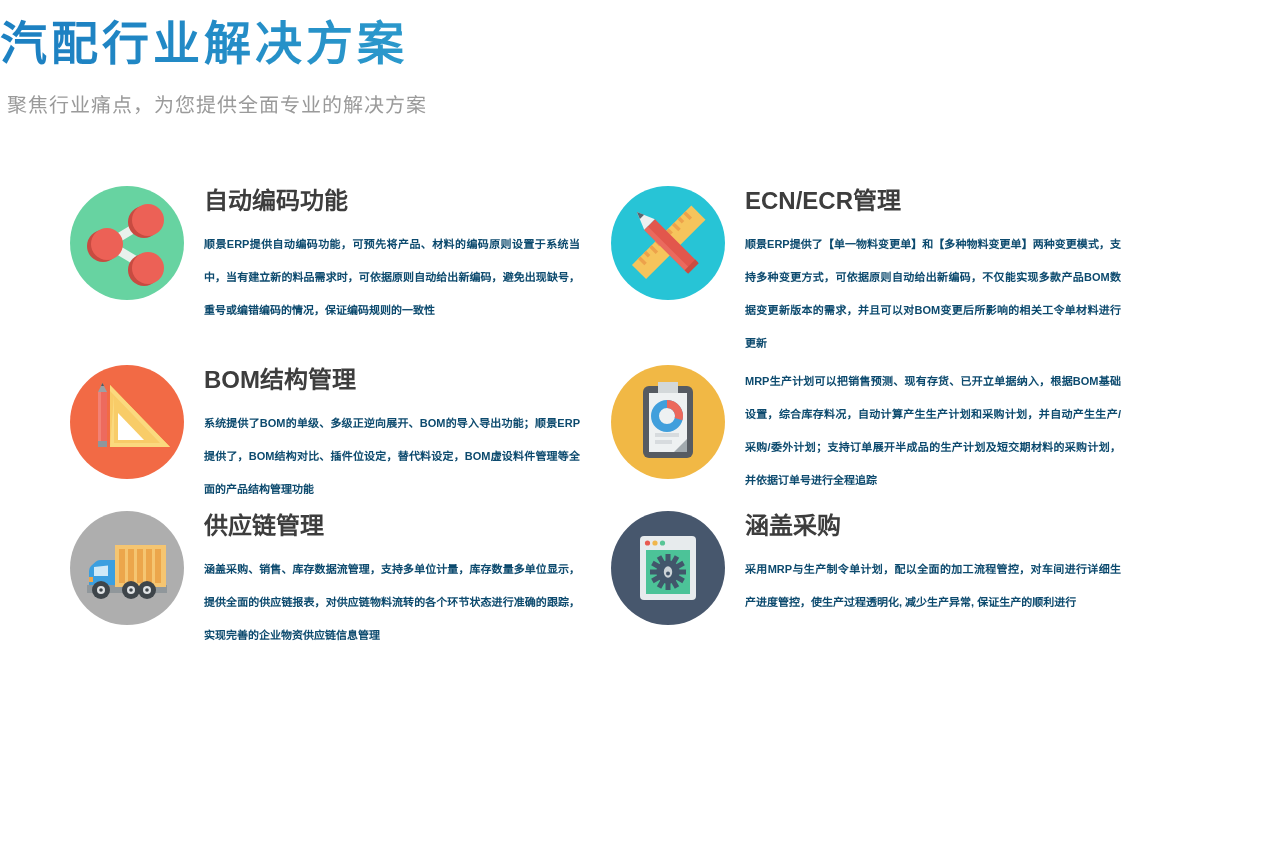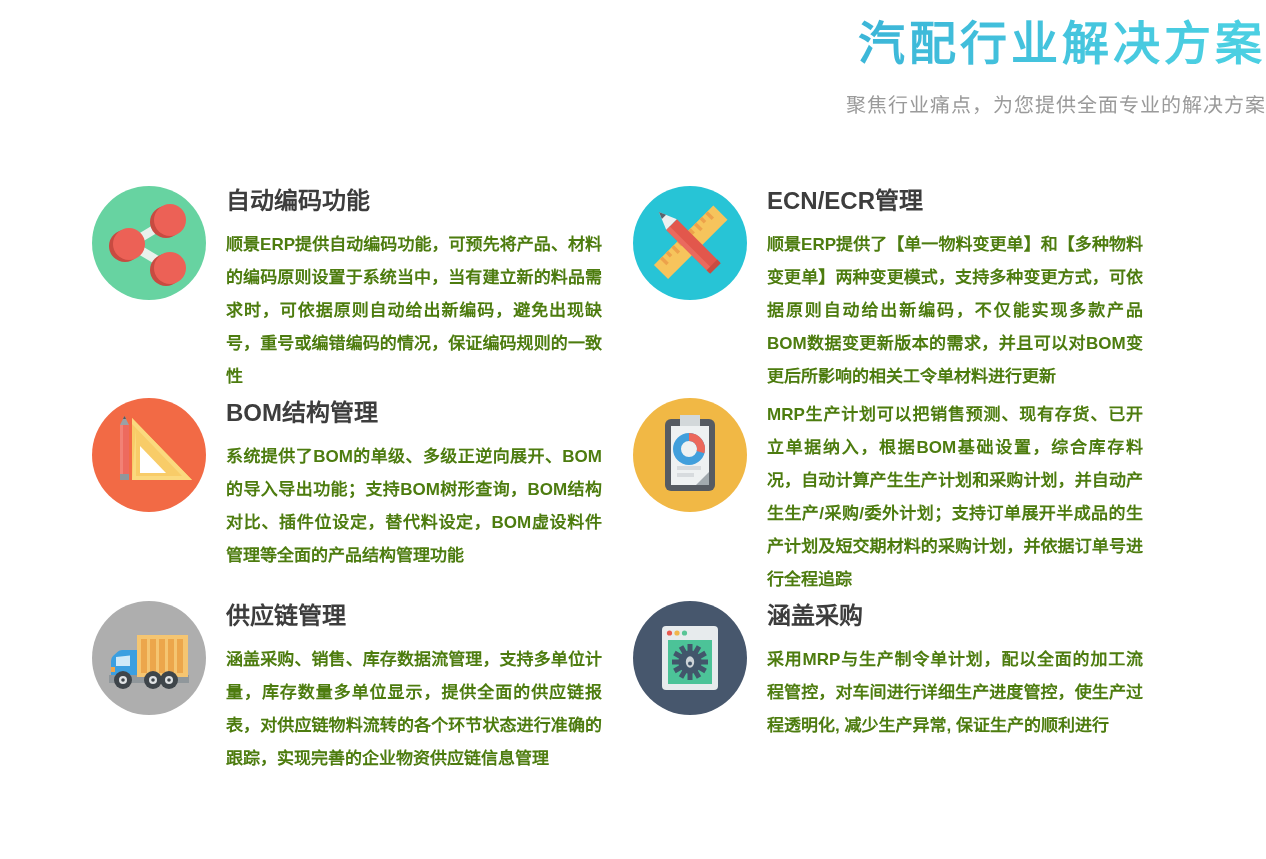--- a/index.html
+++ b/index.html
@@ -4,68 +4,68 @@
 <style>
   * { box-sizing: border-box; }
   html, body { margin: 0; padding: 0; }
   body {
     width: 1266px;
     height: 859px;
     background: #ffffff;
     overflow: hidden;
     font-family: "Liberation Sans", "DejaVu Sans", sans-serif;
   }
-  .header { text-align: right; padding-left: 48px; }
+  .header { text-align: left; }
   .page-title {
     margin: 18px 0 0;
     font-size: 47px;
     line-height: 52px;
     font-weight: bold;
     letter-spacing: 4px;
     background: linear-gradient(115deg, #1d81c2 5%, #4bcfe2 95%);
     -webkit-background-clip: text;
     background-clip: text;
     color: transparent;
     -webkit-text-fill-color: transparent;
   }
   .page-subtitle {
-    margin: 24px 0 0;
+    margin: 24px 7px 0;
     font-size: 20px;
     line-height: 23px;
     letter-spacing: 1px;
     color: #9a9a9a;
   }
   .features {
     display: grid;
     grid-template-columns: 510px 510px;
     column-gap: 31px;
     row-gap: 5px;
-    padding-left: 92px;
+    padding-left: 70px;
     margin-top: 69px;
   }
   .feature { display: flex; align-items: flex-start; }
   .icon-wrap {
     width: 114px; height: 114px;
     flex: 0 0 114px;
     margin-right: 20px;
   }
   .icon-wrap svg { display: block; width: 114px; height: 114px; }
   .feature-text { flex: 1; }
   .feature-title {
     margin: 0 0 13px;
     font-size: 24px;
     line-height: 29px;
     font-weight: bold;
     color: #3d3d3d;
   }
   .feature-desc {
     margin: 0;
-    font-size: 17px;
+    font-size: 11px;
     line-height: 33px;
-    color: #4d7c0f;
+    color: #0c4a6e;
     font-weight: 600;
     text-align: justify;
   }
 </style>
 </head>
 <body>
 
 <header class="header">
   <h1 class="page-title">汽配行业解决方案</h1>
   <p class="page-subtitle">聚焦行业痛点，为您提供全面专业的解决方案</p>
@@ -135,21 +135,21 @@
         <rect x="28" y="27" width="9" height="49" fill="#ed6a5e"></rect>
         <rect x="28" y="27" width="3" height="49" fill="#f28175"></rect>
         <rect x="28" y="76" width="9" height="6" fill="#8e979c"></rect>
         <polygon points="40,20 40,82 100,82" fill="#f8cc68"></polygon>
         <polygon points="44,30 44,78 90,78 40,26 40,20 100,82 40,82" fill="#fbd97e"></polygon>
         <polygon points="48,48 48,75 74,75" fill="#ffffff"></polygon>
       </svg>
     </span>
     <div class="feature-text">
       <h3 class="feature-title">BOM结构管理</h3>
-      <p class="feature-desc">系统提供了BOM的单级、多级正逆向展开、BOM的导入导出功能；支持BOM树形查询，BOM结构对比、插件位设定，替代料设定，BOM虚设料件管理等全面的产品结构管理功能</p>
+      <p class="feature-desc">系统提供了BOM的单级、多级正逆向展开、BOM的导入导出功能；顺景ERP提供了，BOM结构对比、插件位设定，替代料设定，BOM虚设料件管理等全面的产品结构管理功能</p>
     </div>
   </div>
 
   <div class="feature">
     <span class="icon-wrap">
       <svg viewBox="0 0 114 114" aria-hidden="true">
         <circle cx="57" cy="57" r="57" fill="#f1b845"></circle>
         <rect x="32" y="21" width="50" height="72" rx="6" fill="#565b62"></rect>
         <rect x="38" y="28" width="38" height="59" fill="#eef1f2"></rect>
         <rect x="47" y="17" width="20" height="11" fill="#d3d8da"></rect>

